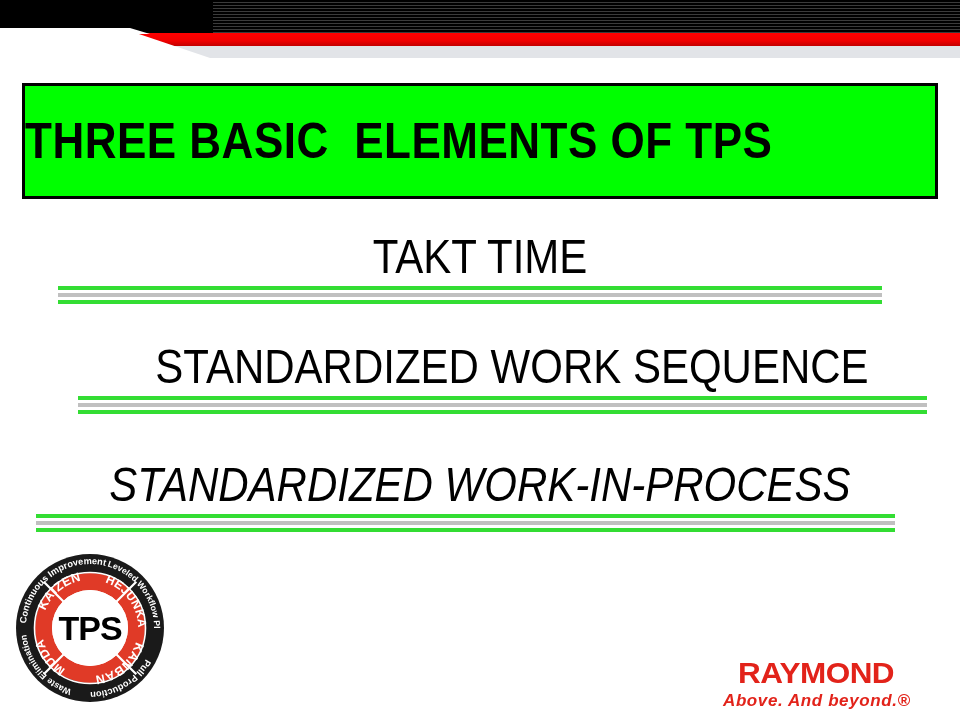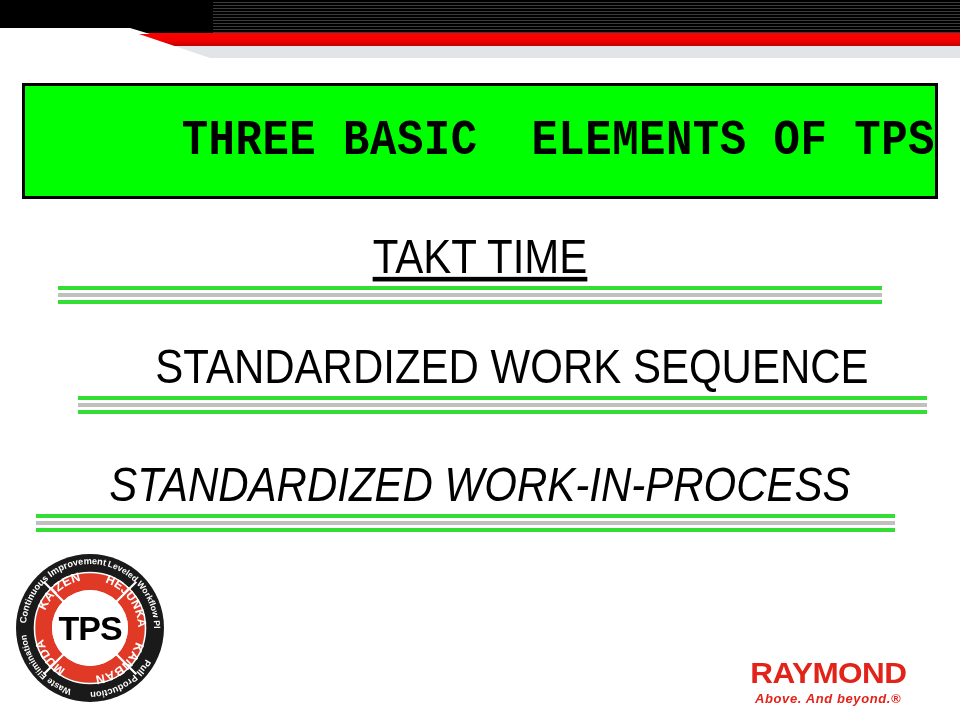--- a/index.html
+++ b/index.html
@@ -75,22 +75,21 @@
   #title-box {
     position: absolute;
     left: 22px; top: 83px;
     width: 916px;
     height: 116px;
     background: #00ff00;
     border: 3px solid #000000;
     box-sizing: border-box;
     display: flex;
     align-items: center;
-    justify-content: flex-end;
-    font-family: Liberation Mono, monospace;
+    justify-content: flex-start;
   }
   #title-text {
     font-size: 44px;
     font-weight: bold;
     color: #000000;
     letter-spacing: 0.5px;
     white-space: pre;
     line-height: 1;
     transform: scaleY(1.12);
   }
@@ -118,56 +117,57 @@
   .rule {
     position: absolute;
     height: 4px;
   }
   .rule-green { background: #33dd33; }
   .rule-gray  { background: #c0c0c0; }
   .rule-top    { top: 0px; }
   .rule-mid    { top: 7px; }
   .rule-bottom { top: 14px; }
 
-  #block-takt      { top: 232px; text-decoration: underline; }
+  #block-takt      { top: 232px; }
   #block-sequence  { top: 342px; padding-left: 32px; }
   #block-wip       { top: 460px; font-style: italic; }
 
   #block-takt .rule     { left: 58px; width: 824px; }
   #block-sequence .rule { left: 46px; width: 849px; }
   #block-wip .rule      { left: 36px; width: 859px; }
 
   
   #tps-logo {
     position: absolute;
     left: 14px; top: 552px;
     width: 152px;
     height: 152px;
   }
   #tps-logo svg { display: block; }
 
   
   #raymond-logo {
     position: absolute;
-    left: 755px; top: 658px;
+    left: 723px; top: 658px;
     width: 186px;
     height: 50px;
+    text-align: center;
   }
   #raymond-wordmark {
     font-size: 30px;
     font-weight: bold;
     color: #e2231a;
     letter-spacing: -0.5px;
     line-height: 1;
     transform: scaleX(1.05);
     white-space: pre;
   }
   #raymond-tagline {
     margin-top: 3px;
-    font-size: 13px;
+    font-size: 17px;
     font-weight: bold;
     font-style: italic;
     color: #e2231a;
     letter-spacing: 0.6px;
     white-space: pre;
   }
 </style>
 </head>
 <body>
 

